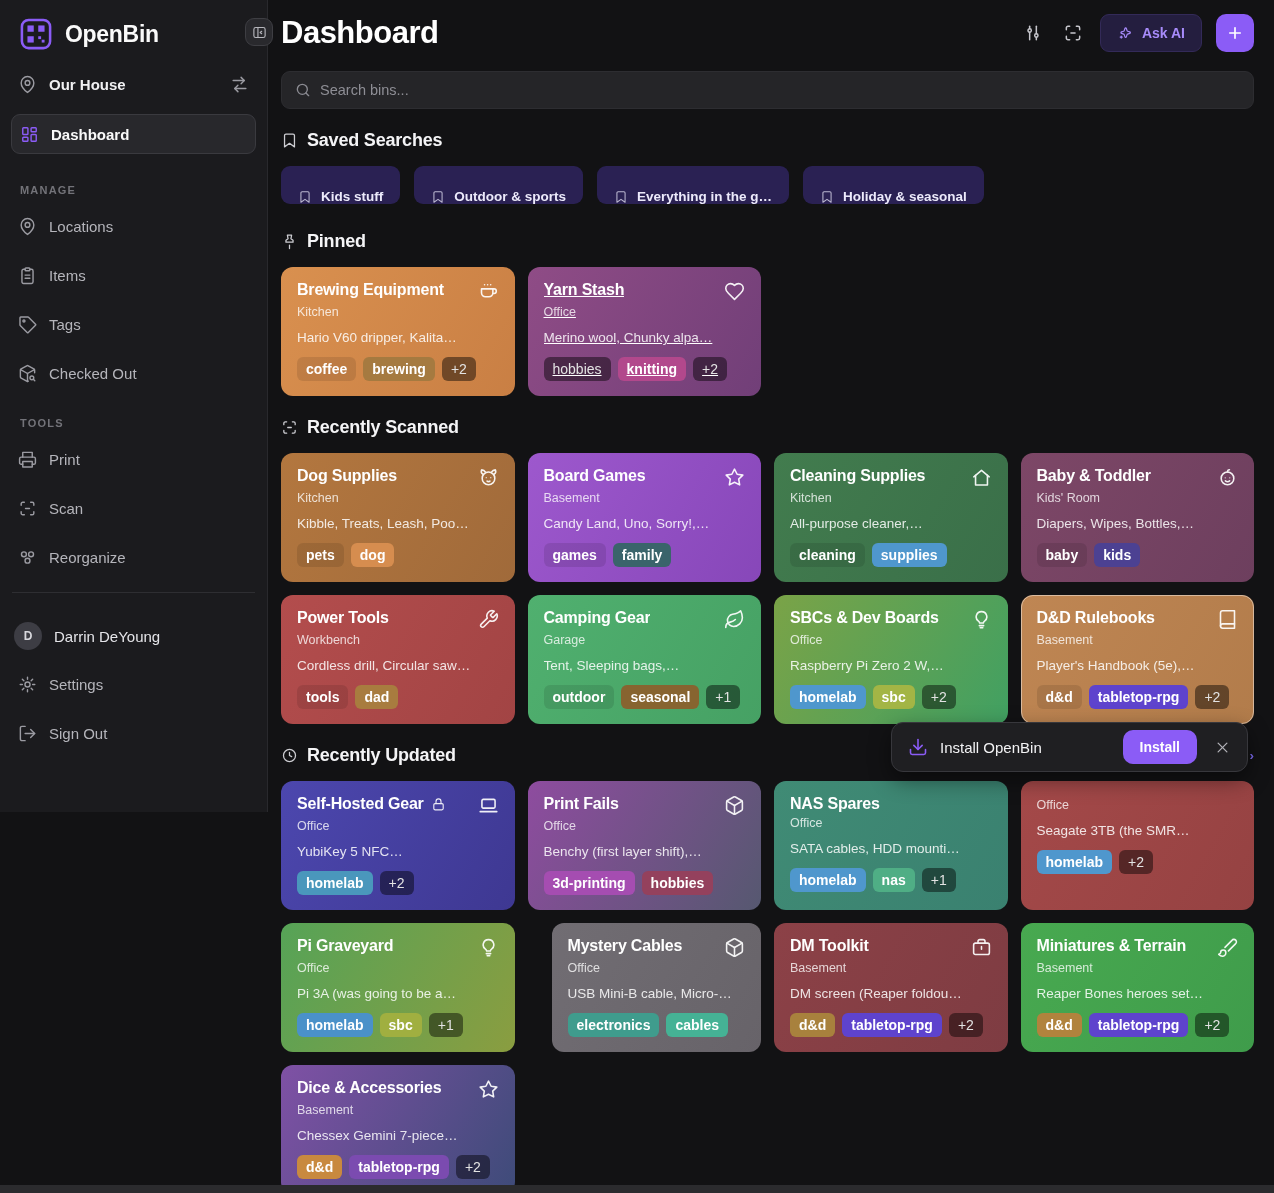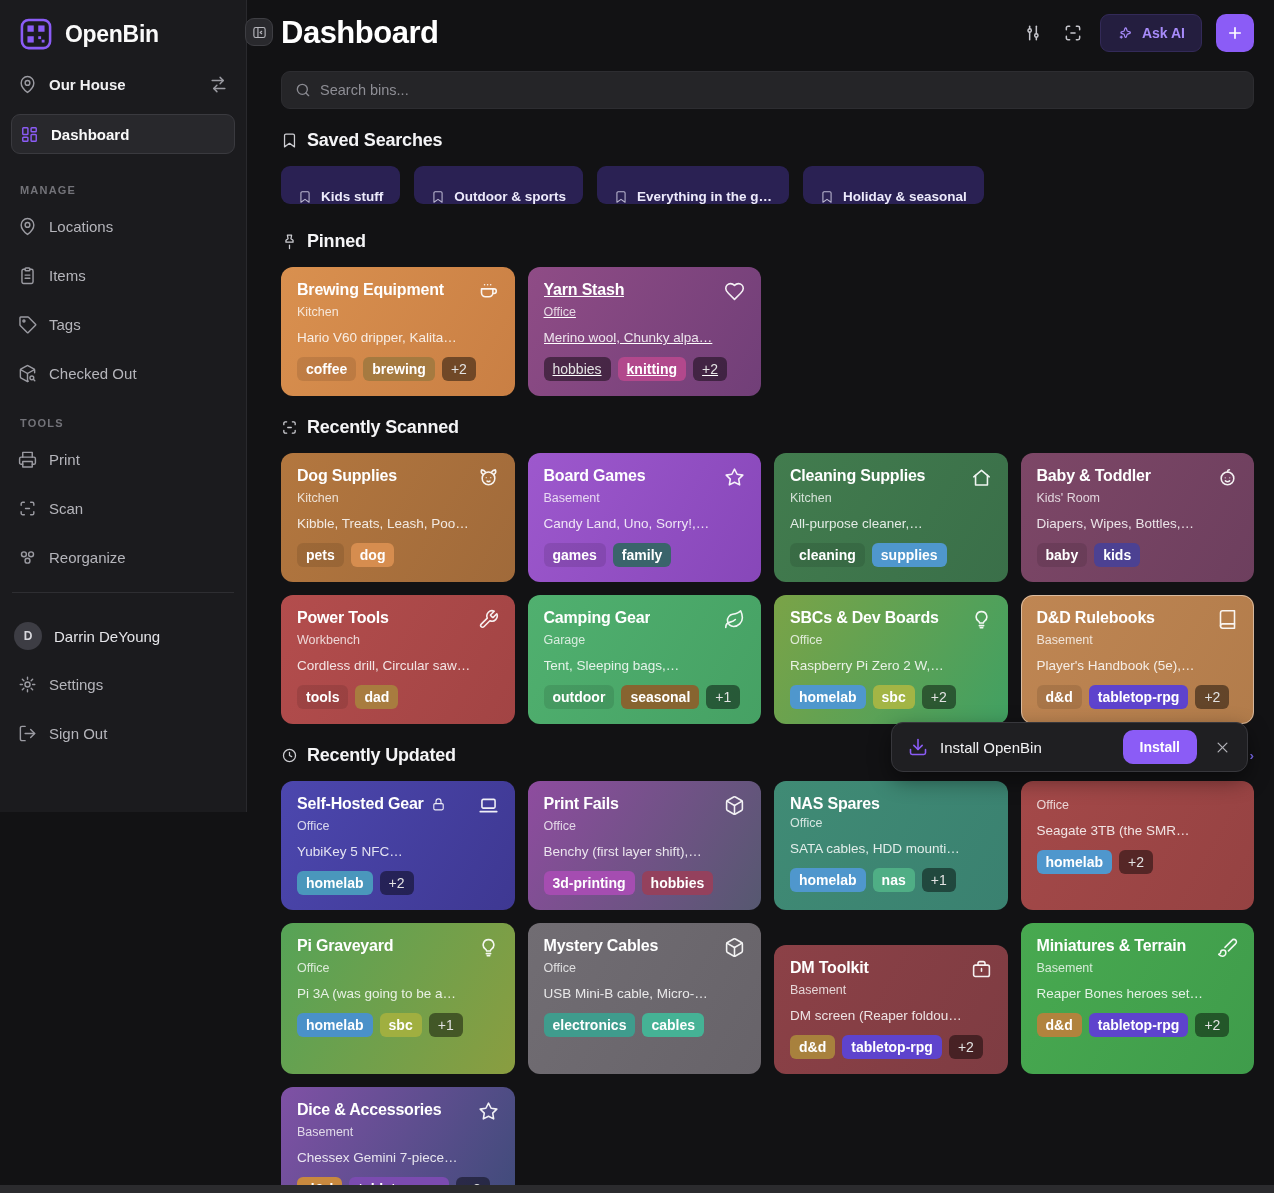--- a/index.html
+++ b/index.html
@@ -2,21 +2,21 @@
 <html><head>
 <meta charset="utf-8">
 <style>
   * { margin:0; padding:0; box-sizing:border-box; }
   html,body { width:1274px; height:1193px; background:#121214; overflow:hidden;
     font-family:"Liberation Sans", sans-serif; color:#ececef; }
 
   svg { display:block; }
 
   
-  aside { position:fixed; left:0; top:0; width:247px; height:812px;
+  aside { position:fixed; left:0; top:0; width:268px; height:812px;
     background:#1b1b1e; border-right:1px solid #29292d; padding-top:12px; }
   .logo-row { display:flex; align-items:center; gap:11px; padding:4px 18px 18px 18px; }
   .logo-badge { width:36px; height:36px; color:#8b5cf6; }
   .logo-text { font-size:23px; font-weight:800; color:#fafafa; letter-spacing:-.3px; }
   .collapse-btn { position:absolute; left:245px; top:18px; width:28px; height:28px;
     border-radius:9px; background:#29292d; border:1px solid #3e3e43; color:#b7b7bd;
     display:flex; align-items:center; justify-content:center; cursor:pointer; z-index:5; }
   .collapse-btn svg { width:15px; height:15px; }
 
   .loc-row { display:flex; align-items:center; gap:12px; padding:0 18px; height:28px;
@@ -706,41 +706,41 @@
             </span>
           </div>
           <div class="card-loc">Office</div>
           <div class="card-desc">Pi 3A (was going to be a…</div>
           <div class="card-tags">
             <span class="tag" style="background: rgb(74, 145, 201);">homelab</span>
             <span class="tag" style="background: rgb(160, 175, 64);">sbc</span>
             <span class="tag dark">+1</span>
           </div>
         </div>
-        <div class="card" style="background: linear-gradient(120deg, rgb(113, 109, 115), rgb(103, 99, 105));">
+        <div class="card" style="background: linear-gradient(120deg, rgb(113, 109, 115), rgb(103, 99, 105)); margin-left: 24px;">
           <div class="card-top">
             <div class="card-title">
               <span>Mystery Cables</span>
             </div>
             <span class="card-icon">
               <svg viewBox="0 0 24 24" fill="none" stroke="currentColor" stroke-width="1.8" stroke-linecap="round" stroke-linejoin="round">
                 <path d="M21 16V8a2 2 0 0 0-1-1.73l-7-4a2 2 0 0 0-2 0l-7 4A2 2 0 0 0 3 8v8a2 2 0 0 0 1 1.73l7 4a2 2 0 0 0 2 0l7-4A2 2 0 0 0 21 16z"></path>
                 <polyline points="3.3 7 12 12 20.7 7"></polyline>
                 <path d="M12 22V12"></path>
               </svg>
             </span>
           </div>
           <div class="card-loc">Office</div>
           <div class="card-desc">USB Mini-B cable, Micro-…</div>
           <div class="card-tags">
             <span class="tag" style="background: rgb(63, 156, 141);">electronics</span>
             <span class="tag" style="background: rgb(69, 178, 149);">cables</span>
           </div>
         </div>
-        <div class="card" style="background: linear-gradient(120deg, rgb(140, 65, 71), rgb(126, 60, 66)); margin-top: 22px;">
+        <div class="card" style="background: linear-gradient(120deg, rgb(140, 65, 71), rgb(126, 60, 66));">
           <div class="card-top">
             <div class="card-title">
               <span>DM Toolkit</span>
             </div>
             <span class="card-icon">
               <svg viewBox="0 0 24 24" fill="none" stroke="currentColor" stroke-width="1.8" stroke-linecap="round" stroke-linejoin="round">
                 <rect x="3" y="7" width="18" height="13" rx="2"></rect>
                 <path d="M8 7V5a2 2 0 0 1 2-2h4a2 2 0 0 1 2 2v2"></path>
                 <path d="M12 11v3"></path>
               </svg>

